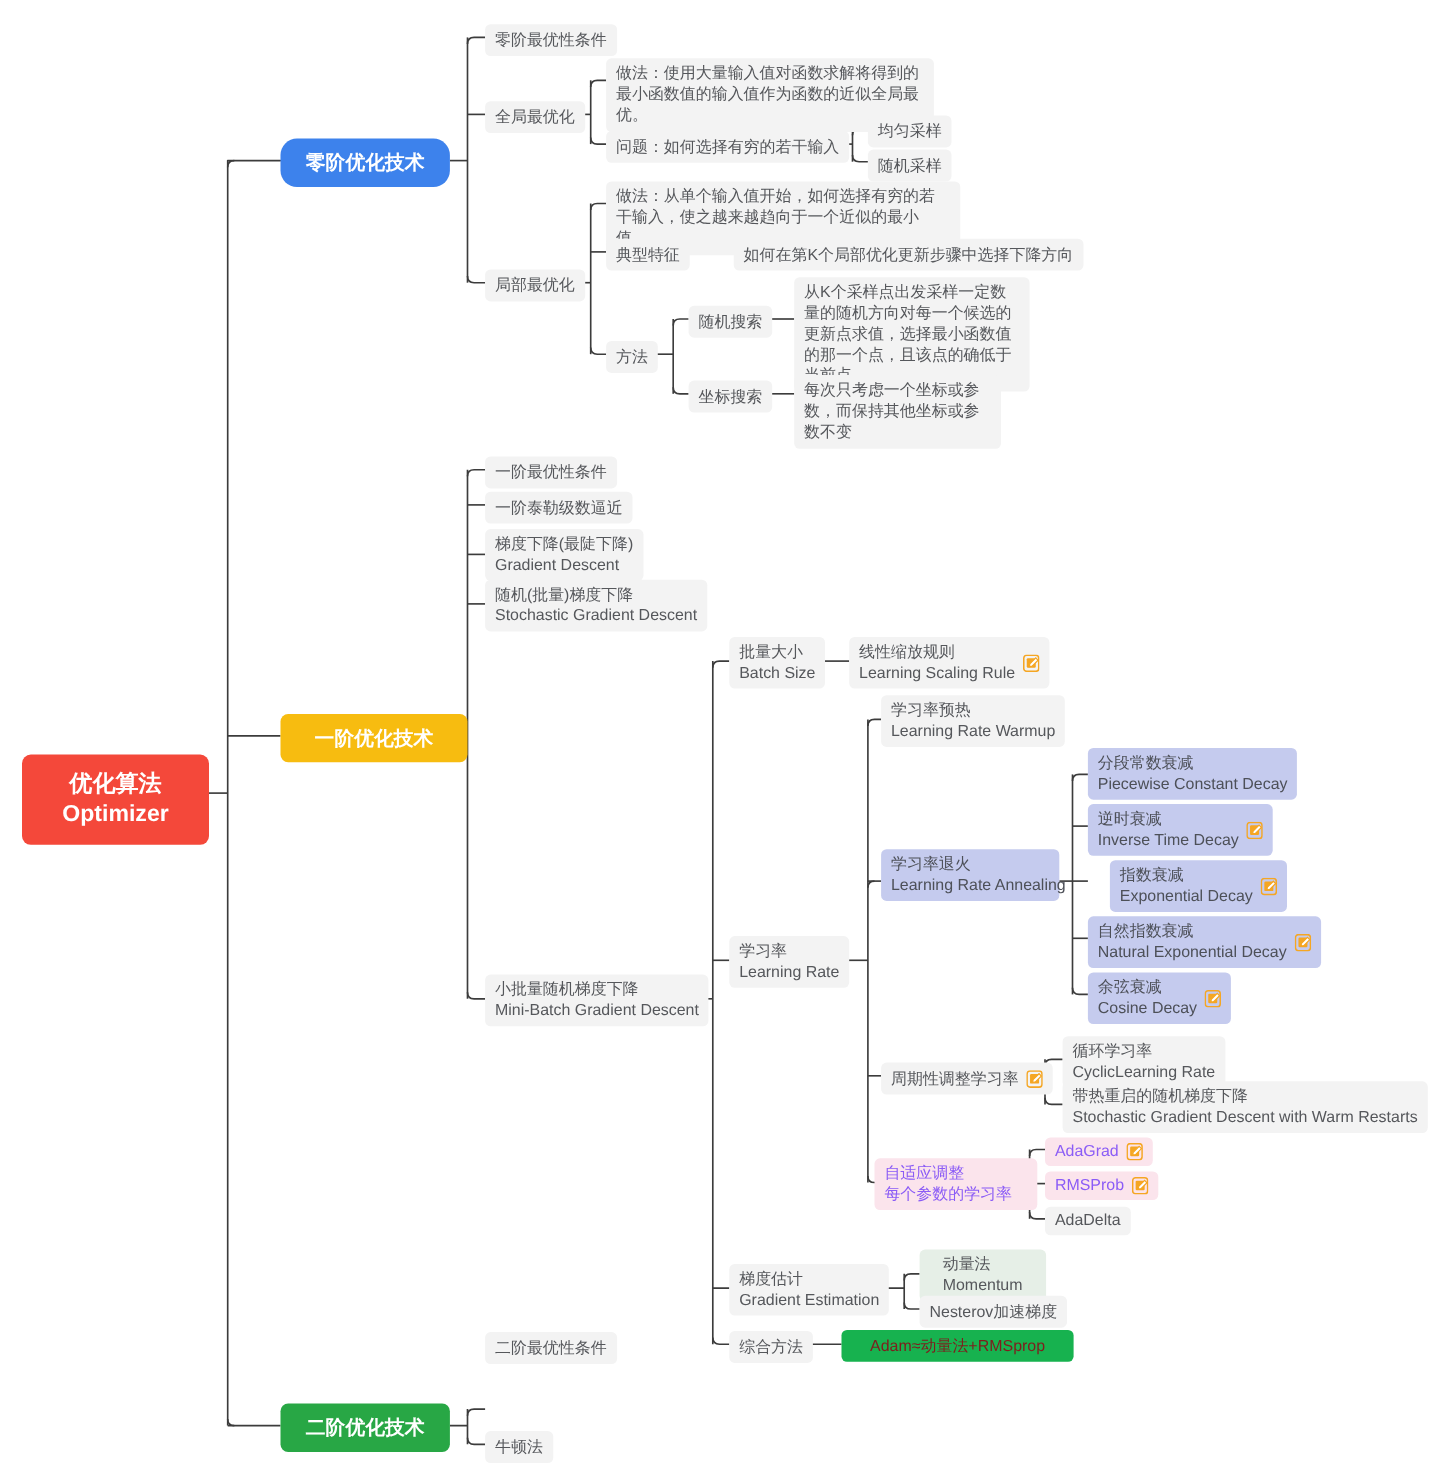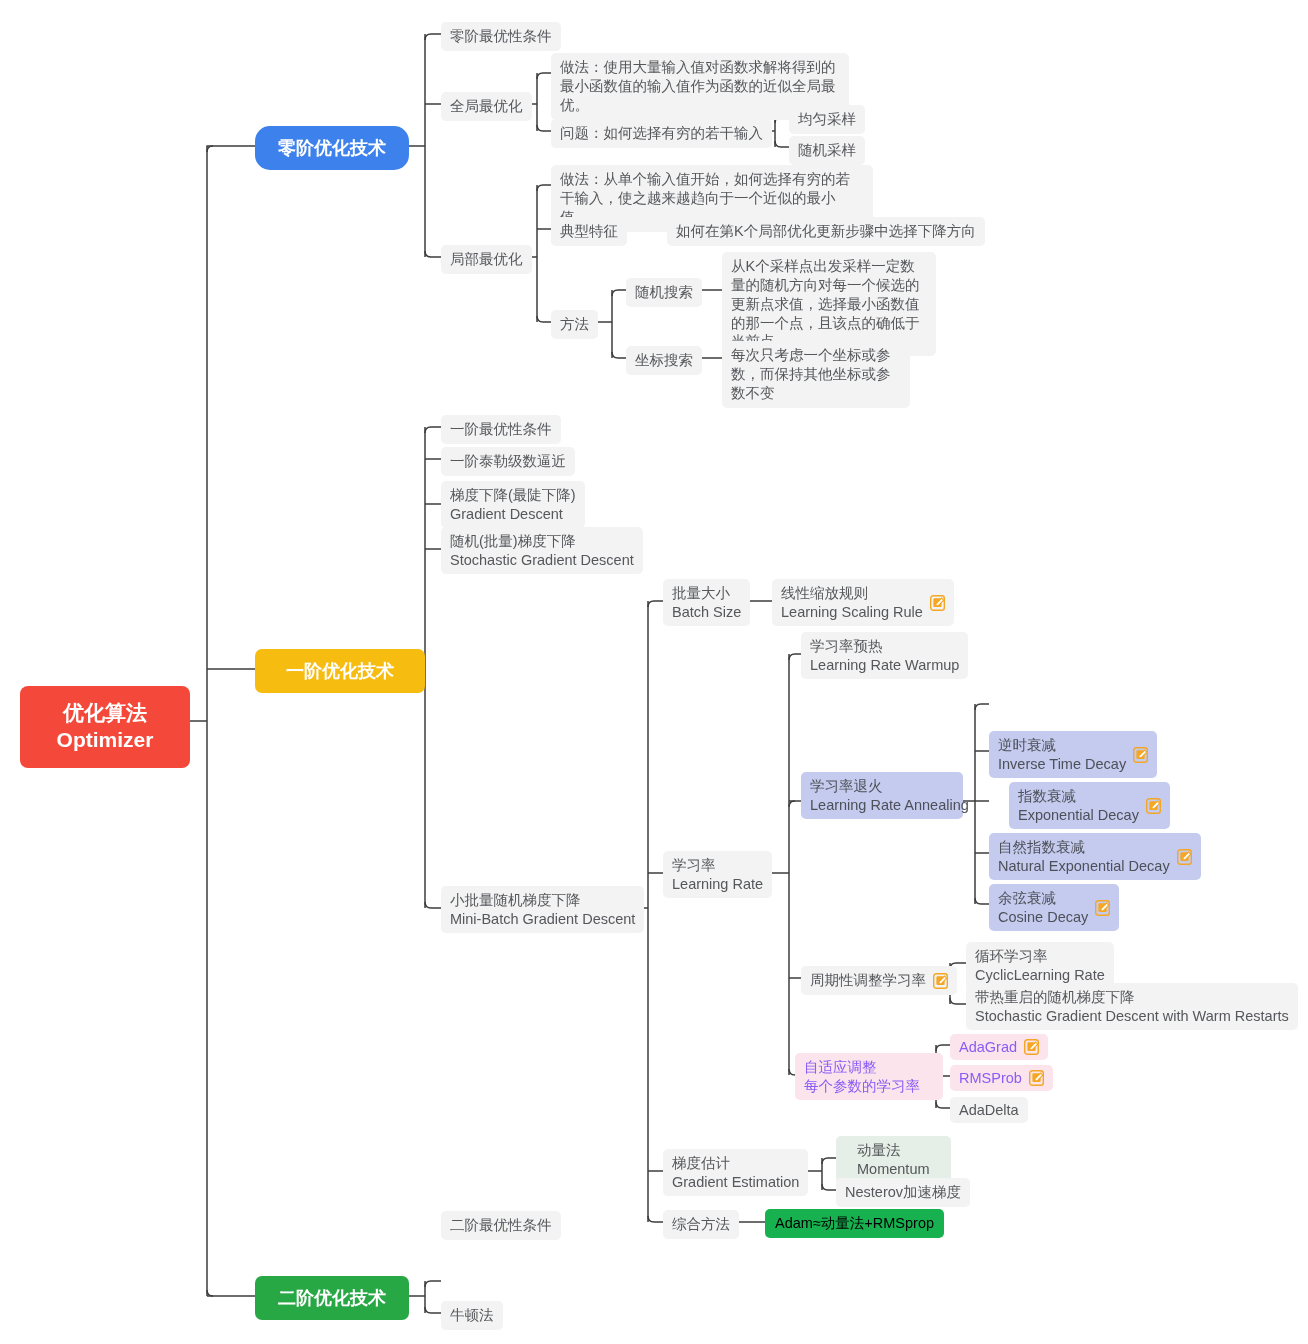--- a/index.html
+++ b/index.html
@@ -50,21 +50,21 @@
     border-radius: 7px;
     justify-content: center;
   }
   .lvl1.blue   { background: #3d82ec; }
   .lvl1.yellow { background: #f7bc10; }
   .lvl1.green  { background: #28a745; }
 
   .purple { background: #c5cbee; color: #4d5058; font-size: 14.5px; padding: 5px 9px; }
   .pink   { background: #fbe4ec; color: #8b5cf6; font-size: 14.5px; padding: 5px 9px; }
   .mint   { background: #e6efe7; color: #55575b; font-size: 14.5px; padding: 5px 21px; }
-  .emerald{ background: #17b24f; color: #000000; font-size: 14.5px; padding: 5px 10px; }
+  .emerald{ background: #17b24f; color: #7f1d1d; font-size: 14.5px; padding: 5px 26px; }
 
   .multiline { line-height: 1.3; }
 
   .noteicon {
     display: inline-block;
     width: 15px; height: 16px;
     margin-left: 7px;
     position: relative;
     vertical-align: middle;
     flex: 0 0 auto;
@@ -321,20 +321,26 @@
     </div>
   </div>
 
   <div class="node purple multiline" style="left:801px; top:772px; width:162px;">
     <div>
       <span class="l1">学习率退火</span>
       <span class="l2">Learning Rate Annealing</span>
     </div>
   </div>
 
+  <div class="node purple multiline" style="left:989px; top:680px;">
+    <div>
+      <span class="l1">分段常数衰减</span>
+      <span class="l2">Piecewise Constant Decay</span>
+    </div>
+  </div>
 
   <div class="node purple multiline" style="left:989px; top:731px;">
     <div>
       <span class="l1">逆时衰减</span>
       <span class="l2">Inverse Time Decay</span>
     </div>
     <span class="noteicon">
       <svg width="15" height="16" viewBox="0 0 15 16">
           <rect x="0.7" y="0.7" width="13.6" height="14.6" rx="2.6" fill="none" stroke="#f5a623" stroke-width="1.4"></rect>
           <rect x="3.4" y="3.3" width="8.2" height="8.8" rx="1.1" fill="#f5a623"></rect>

